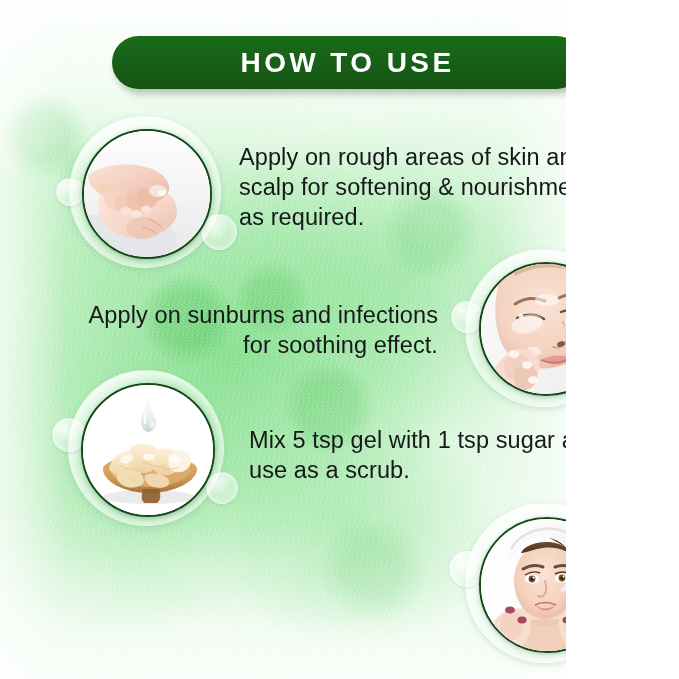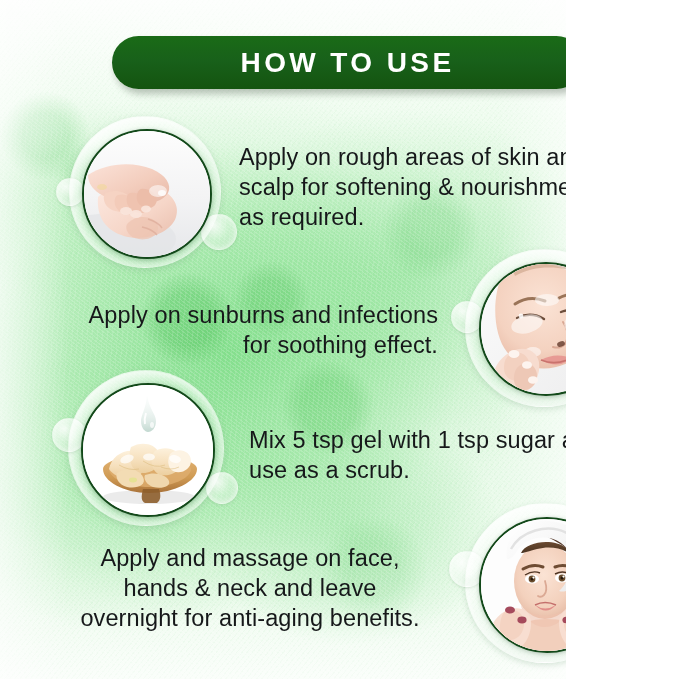--- a/index.html
+++ b/index.html
@@ -381,17 +381,14 @@
         <ellipse cx="29" cy="91" rx="5" ry="3.6" fill="#a54a5c"></ellipse>
         <ellipse cx="41" cy="101" rx="4.6" ry="3.4" fill="#a54a5c"></ellipse>
         <path d="M120 132 C124 112 114 94 98 90 C86 87 78 94 78 104 C78 118 86 130 96 132 Z" fill="#f8ded1"></path>
         <path d="M100 92 C92 89 84 94 83 102 C82 112 88 120 96 121 C104 122 108 114 107 106 C106 97 104 93 100 92 Z" fill="#f4d3c2"></path>
         <ellipse cx="98" cy="91" rx="5" ry="3.6" fill="#a54a5c"></ellipse>
         <ellipse cx="86" cy="101" rx="4.6" ry="3.4" fill="#a54a5c"></ellipse>
       </svg>
     </div>
   </div>
 
-  <div class="step-text align-center" style="left:40px; top:543px; width:420px;">Apply and massage on face,
-hands &amp; neck and leave
-overnight for anti-aging benefits.</div>
 
 </div>
 
 </body></html>

